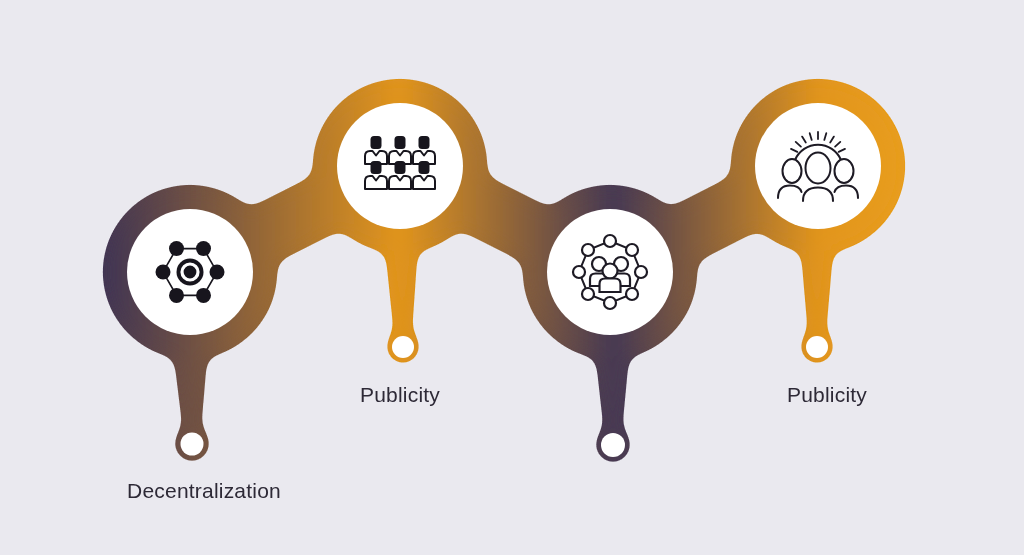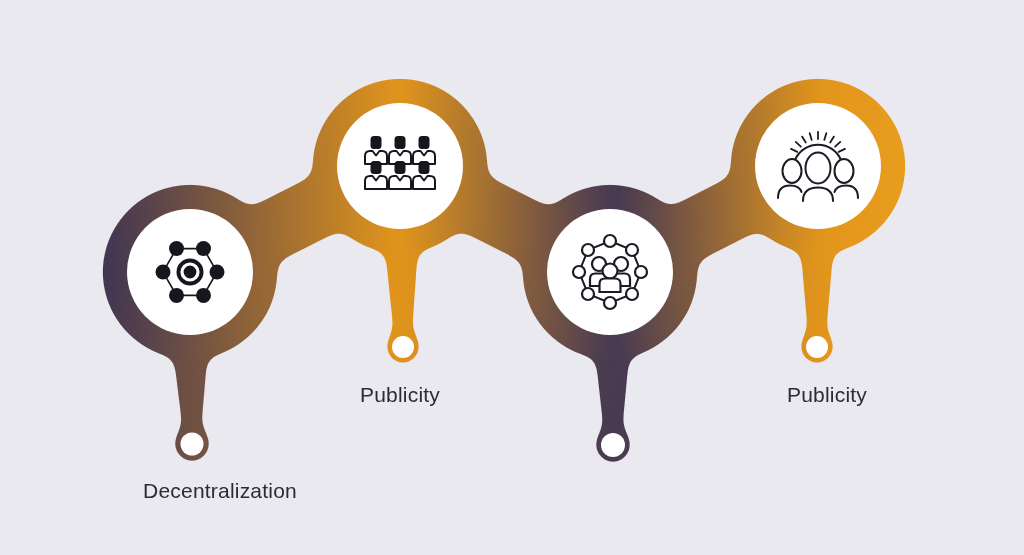--- a/index.html
+++ b/index.html
@@ -154,16 +154,16 @@
       <path d="M-23,-4 A25,25 0 0 1 23,-4" stroke-width="2"></path>
       <ellipse cx="-26" cy="7" rx="9.5" ry="12" fill="#ffffff" stroke-width="2"></ellipse>
       <ellipse cx="26" cy="7" rx="9.5" ry="12" fill="#ffffff" stroke-width="2"></ellipse>
       <path d="M-40,34 Q-40,21.5 -28,21.5 Q-18.5,21.5 -16.5,28" stroke-width="2"></path>
       <path d="M40,34 Q40,21.5 28,21.5 Q18.5,21.5 16.5,28" stroke-width="2"></path>
       <ellipse cx="0" cy="4" rx="12.5" ry="15.5" fill="#ffffff" stroke-width="2"></ellipse>
       <path d="M-15,37 Q-15,23.5 0,23.5 Q15,23.5 15,37" fill="#ffffff" stroke-width="2"></path>
     </g>
   </svg>
 
-  <div class="node-label" style="left:220px;top:479px">Decentralization</div>
+  <div class="node-label" style="left:204px;top:479px">Decentralization</div>
   <div class="node-label" style="left:400px;top:383px">Publicity</div>
   <div class="node-label" style="left:827px;top:383px">Publicity</div>
 </div>
 
 </body></html>

